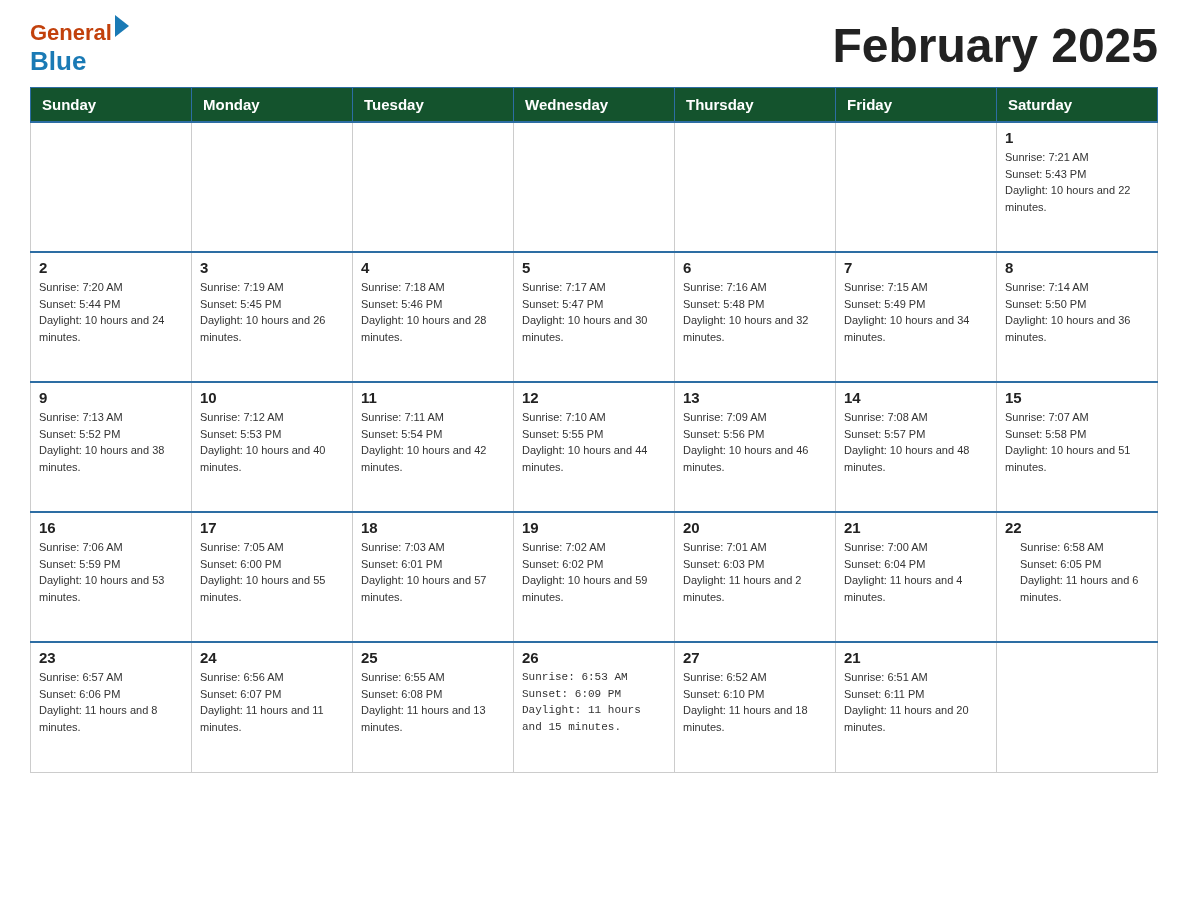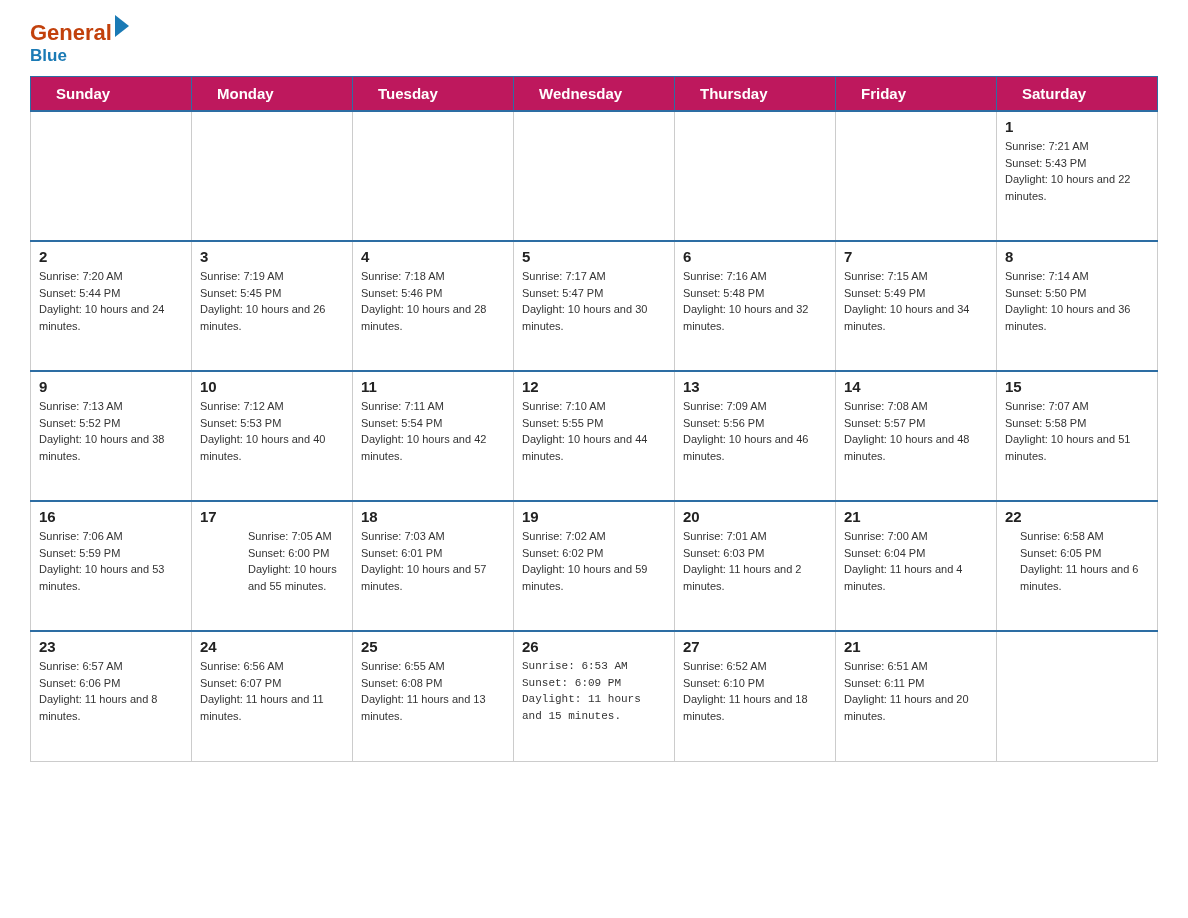--- a/index.html
+++ b/index.html
@@ -15,21 +15,21 @@
       justify-content: space-between;
       align-items: flex-start;
       margin-bottom: 10px;
     }
     .logo-text-general {
       font-size: 22px;
       font-weight: bold;
       color: #c2410c;
     }
     .logo-text-blue {
-      font-size: 17px;
+      font-size: 26px;
       font-weight: bold;
       color: #1a7ab5;
       margin-top: 24px;
     }
     .title-section {
       text-align: right;
     }
     .month-title {
       font-size: 48px;
       font-weight: bold;
@@ -40,25 +40,25 @@
       font-size: 20px;
       color: #444;
       margin-top: 4px;
     }
     .calendar {
       width: 100%;
       border-collapse: collapse;
       margin-top: 10px;
     }
     .calendar th {
-      background-color: #be185d;
+      background-color: #14532d;
       color: white;
       font-size: 15px;
       font-weight: bold;
-      padding: 8px 25px;
+      padding: 8px 11px;
       text-align: left;
       border: 1px solid #2d6da3;
     }
     .calendar td {
       border: 1px solid #ccc;
       border-top: 2px solid #2d6da3;
       vertical-align: top;
       padding: 6px 8px;
       width: 14.28%;
       min-height: 110px;
@@ -104,20 +104,21 @@
   <div class="logo-wrapper">
     <div class="logo-line1">
       <span class="logo-text-general">General</span>
       <span class="logo-triangle"></span>
     </div>
     <div>
       <span class="logo-text-blue">Blue</span>
     </div>
   </div>
   <div class="title-section">
+    <div class="month-title">February 2025</div>
   </div>
 </div>
 
 <table class="calendar">
   <thead>
     <tr id="header-row">
         <th>Sunday</th>
         <th>Monday</th>
         <th>Tuesday</th>
         <th>Wednesday</th>
@@ -231,21 +232,21 @@
       </tr>
       <tr>
         <td>
           <span class="day-number">16</span>
           <div class="day-info" style="white-space: pre-line;">Sunrise: 7:06 AM
 Sunset: 5:59 PM
 Daylight: 10 hours and 53 minutes.</div>
         </td>
         <td>
           <span class="day-number">17</span>
-          <div class="day-info" style="white-space: pre-line; margin-left: 48px;">Sunrise: 7:05 AM
+          <div class="day-info" style="white-space: pre-line;">Sunrise: 7:05 AM
 Sunset: 6:00 PM
 Daylight: 10 hours and 55 minutes.</div>
         </td>
         <td>
           <span class="day-number">18</span>
           <div class="day-info" style="white-space: pre-line;">Sunrise: 7:03 AM
 Sunset: 6:01 PM
 Daylight: 10 hours and 57 minutes.</div>
         </td>
         <td>

